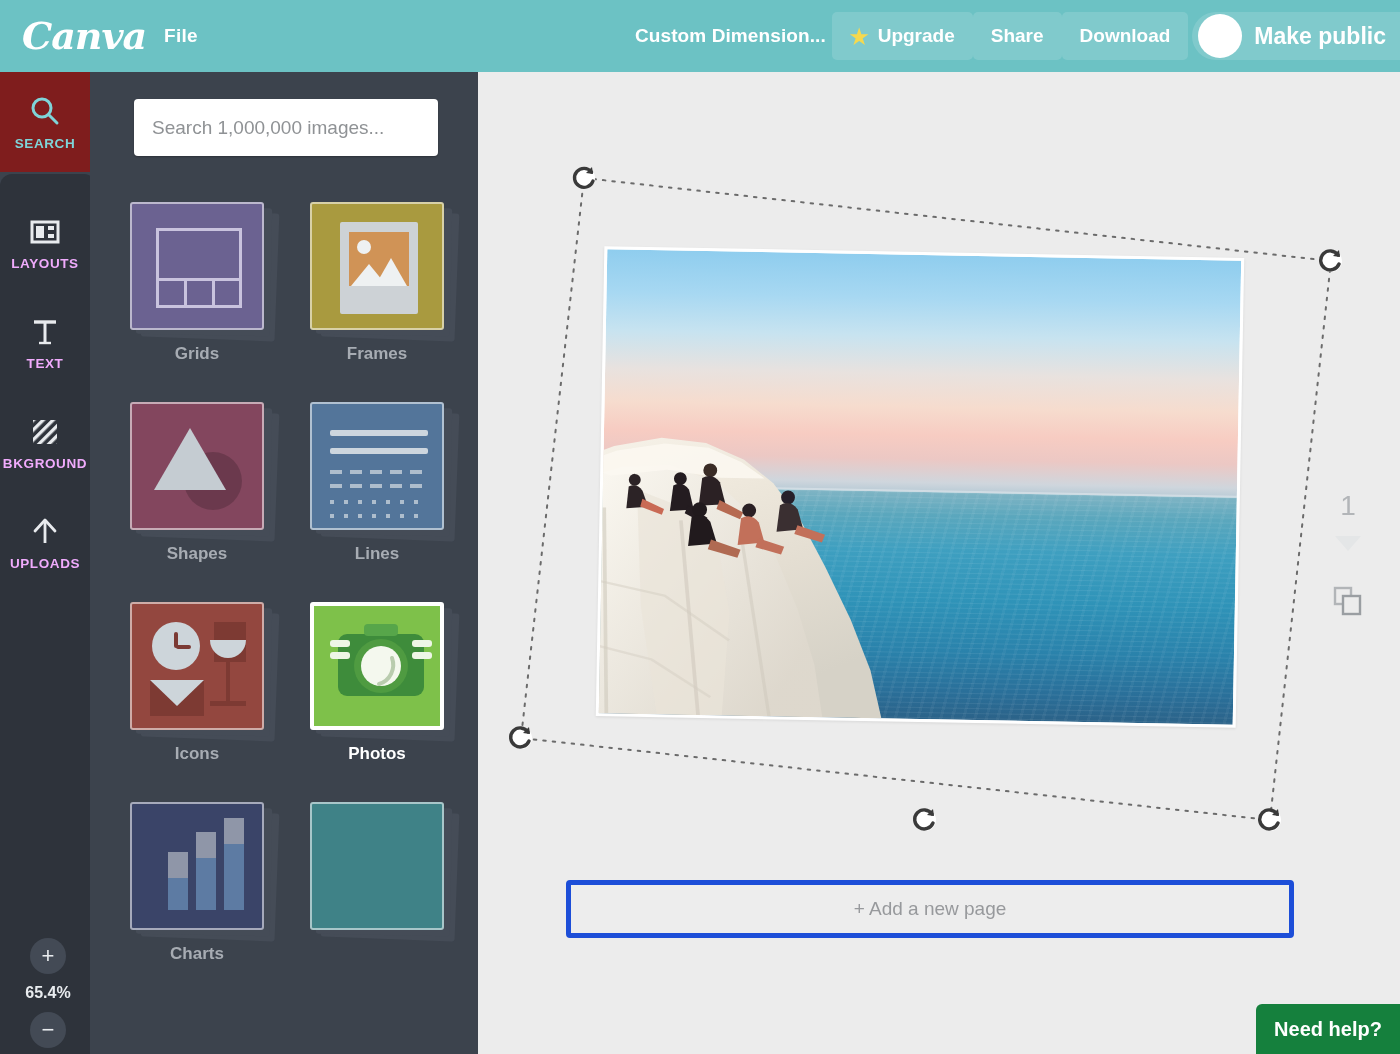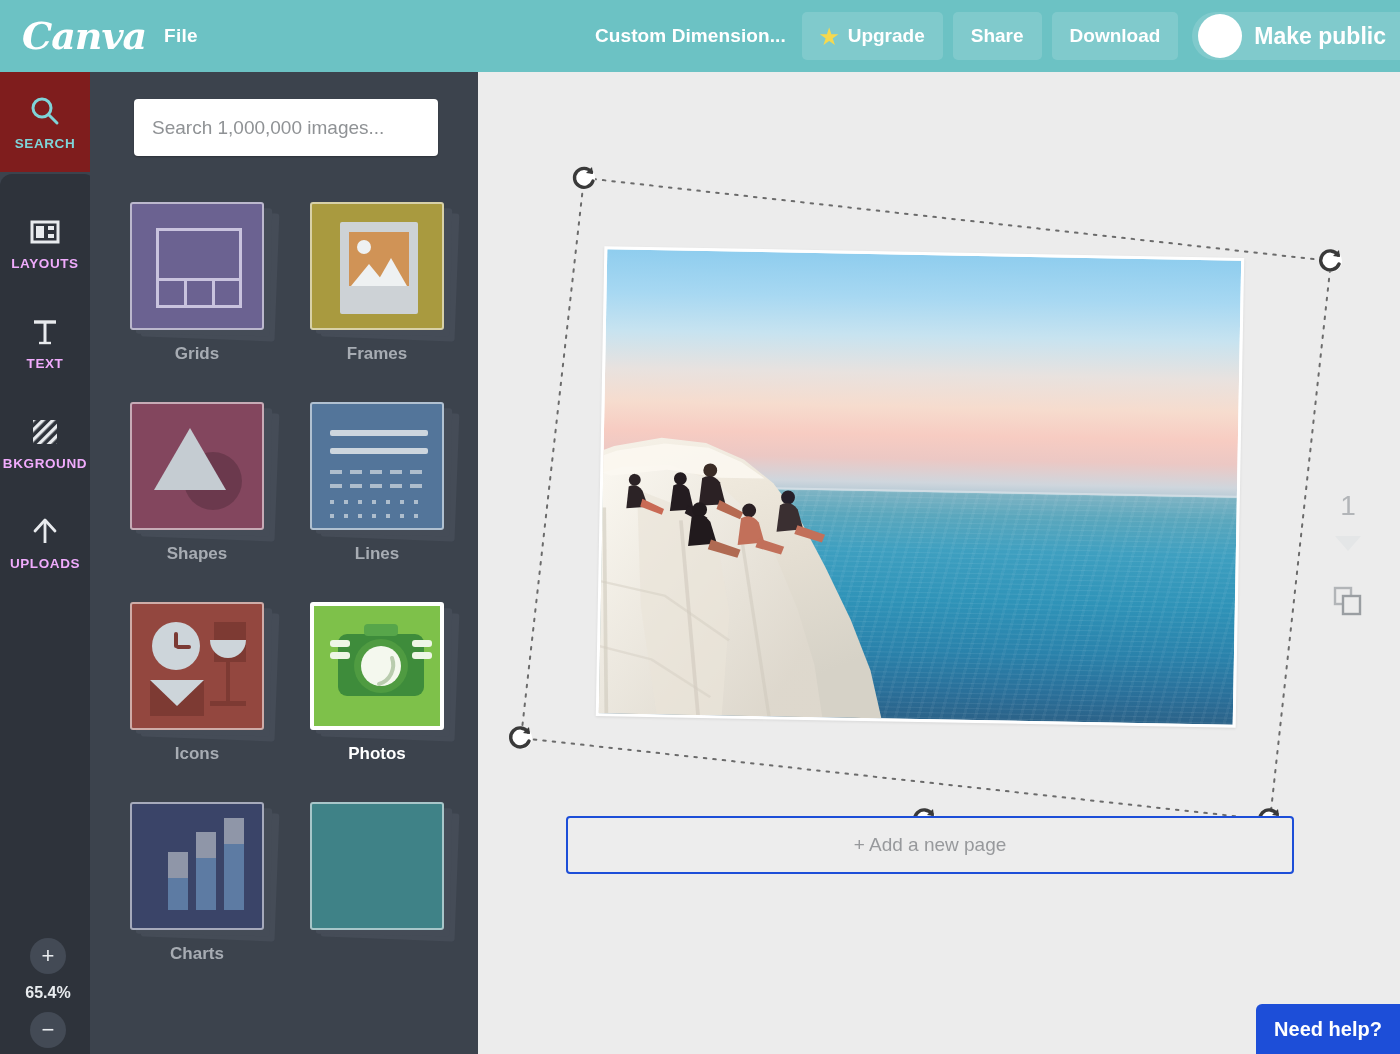--- a/index.html
+++ b/index.html
@@ -24,21 +24,21 @@
     font-style: italic; font-size: 38px; font-weight: 700;
     line-height: 44px; letter-spacing: -1px;
     display: flex; align-items: center;
   }
   .menu-file {
     margin-left: 26px; color: #ffffff; font-size: 19px; font-weight: bold;
     letter-spacing: 0.3px;
   }
   .top-right {
     position: absolute; right: 0; top: 0; height: 72px;
-    display: flex; align-items: center; gap: 10px; padding-right: 0;
+    display: flex; align-items: center; padding-right: 0;
   }
   .doc-title {
     color: #ffffff; font-size: 19px; font-weight: bold; letter-spacing: 0.1px;
     margin-right: 6px; white-space: nowrap;
   }
   .tbtn {
     background: rgba(255,255,255,0.14);
     color: #ffffff; border: none; border-radius: 5px;
     font-family: "Liberation Sans", sans-serif;
     font-size: 19px; font-weight: bold;
@@ -289,38 +289,38 @@
     position: absolute; left: 0; top: 50.6%; width: 100%; height: 2px;
     background: rgba(255,255,255,0.32);
   }
   .cliff { position: absolute; left: -4%; bottom: 0; width: 70%; height: 74%; }
   .people { position: absolute; left: 0; top: 0; width: 100%; height: 100%; }
 
   
   .sel-svg { position: absolute; left: 0; top: 0; width: 922px; height: 982px; pointer-events: none; }
 
   .addpage {
-    position: absolute; left: 88px; top: 744px; width: 728px; height: 58px;
-    border: 2px solid #1d4ed8; background: #ededed; border-radius: 4px;
+    position: absolute; left: 88px; top: 808px; width: 728px; height: 58px;
+    border: 5px solid #1d4ed8; background: #ededed; border-radius: 4px;
     color: #97999c; font-size: 19px; display: flex; align-items: center;
     justify-content: center; font-family: "Liberation Sans", sans-serif;
   }
 
   .page-tools {
     position: absolute; left: 840px; top: 420px; width: 60px;
     display: flex; flex-direction: column; align-items: center; gap: 16px;
   }
   .page-num { color: #b2b5b8; font-size: 28px; font-weight: normal; line-height: 1; }
   .chev { width: 0; height: 0; border-left: 13px solid transparent;
           border-right: 13px solid transparent; border-top: 15px solid #e4e6e7; }
   .dup-icon { margin-top: 18px; }
 
   .needhelp {
     position: absolute; right: 0; bottom: 0; width: 144px; height: 50px;
-    background: #1d4ed8; color: #ffffff; border-radius: 6px 0 0 0;
+    background: #15803d; color: #ffffff; border-radius: 6px 0 0 0;
     font-size: 20px; font-weight: bold; display: flex; align-items: center;
     justify-content: center; border: none;
     font-family: "Liberation Sans", sans-serif;
   }
 </style>
 </head>
 <body>
 
 <div id="app">
 

